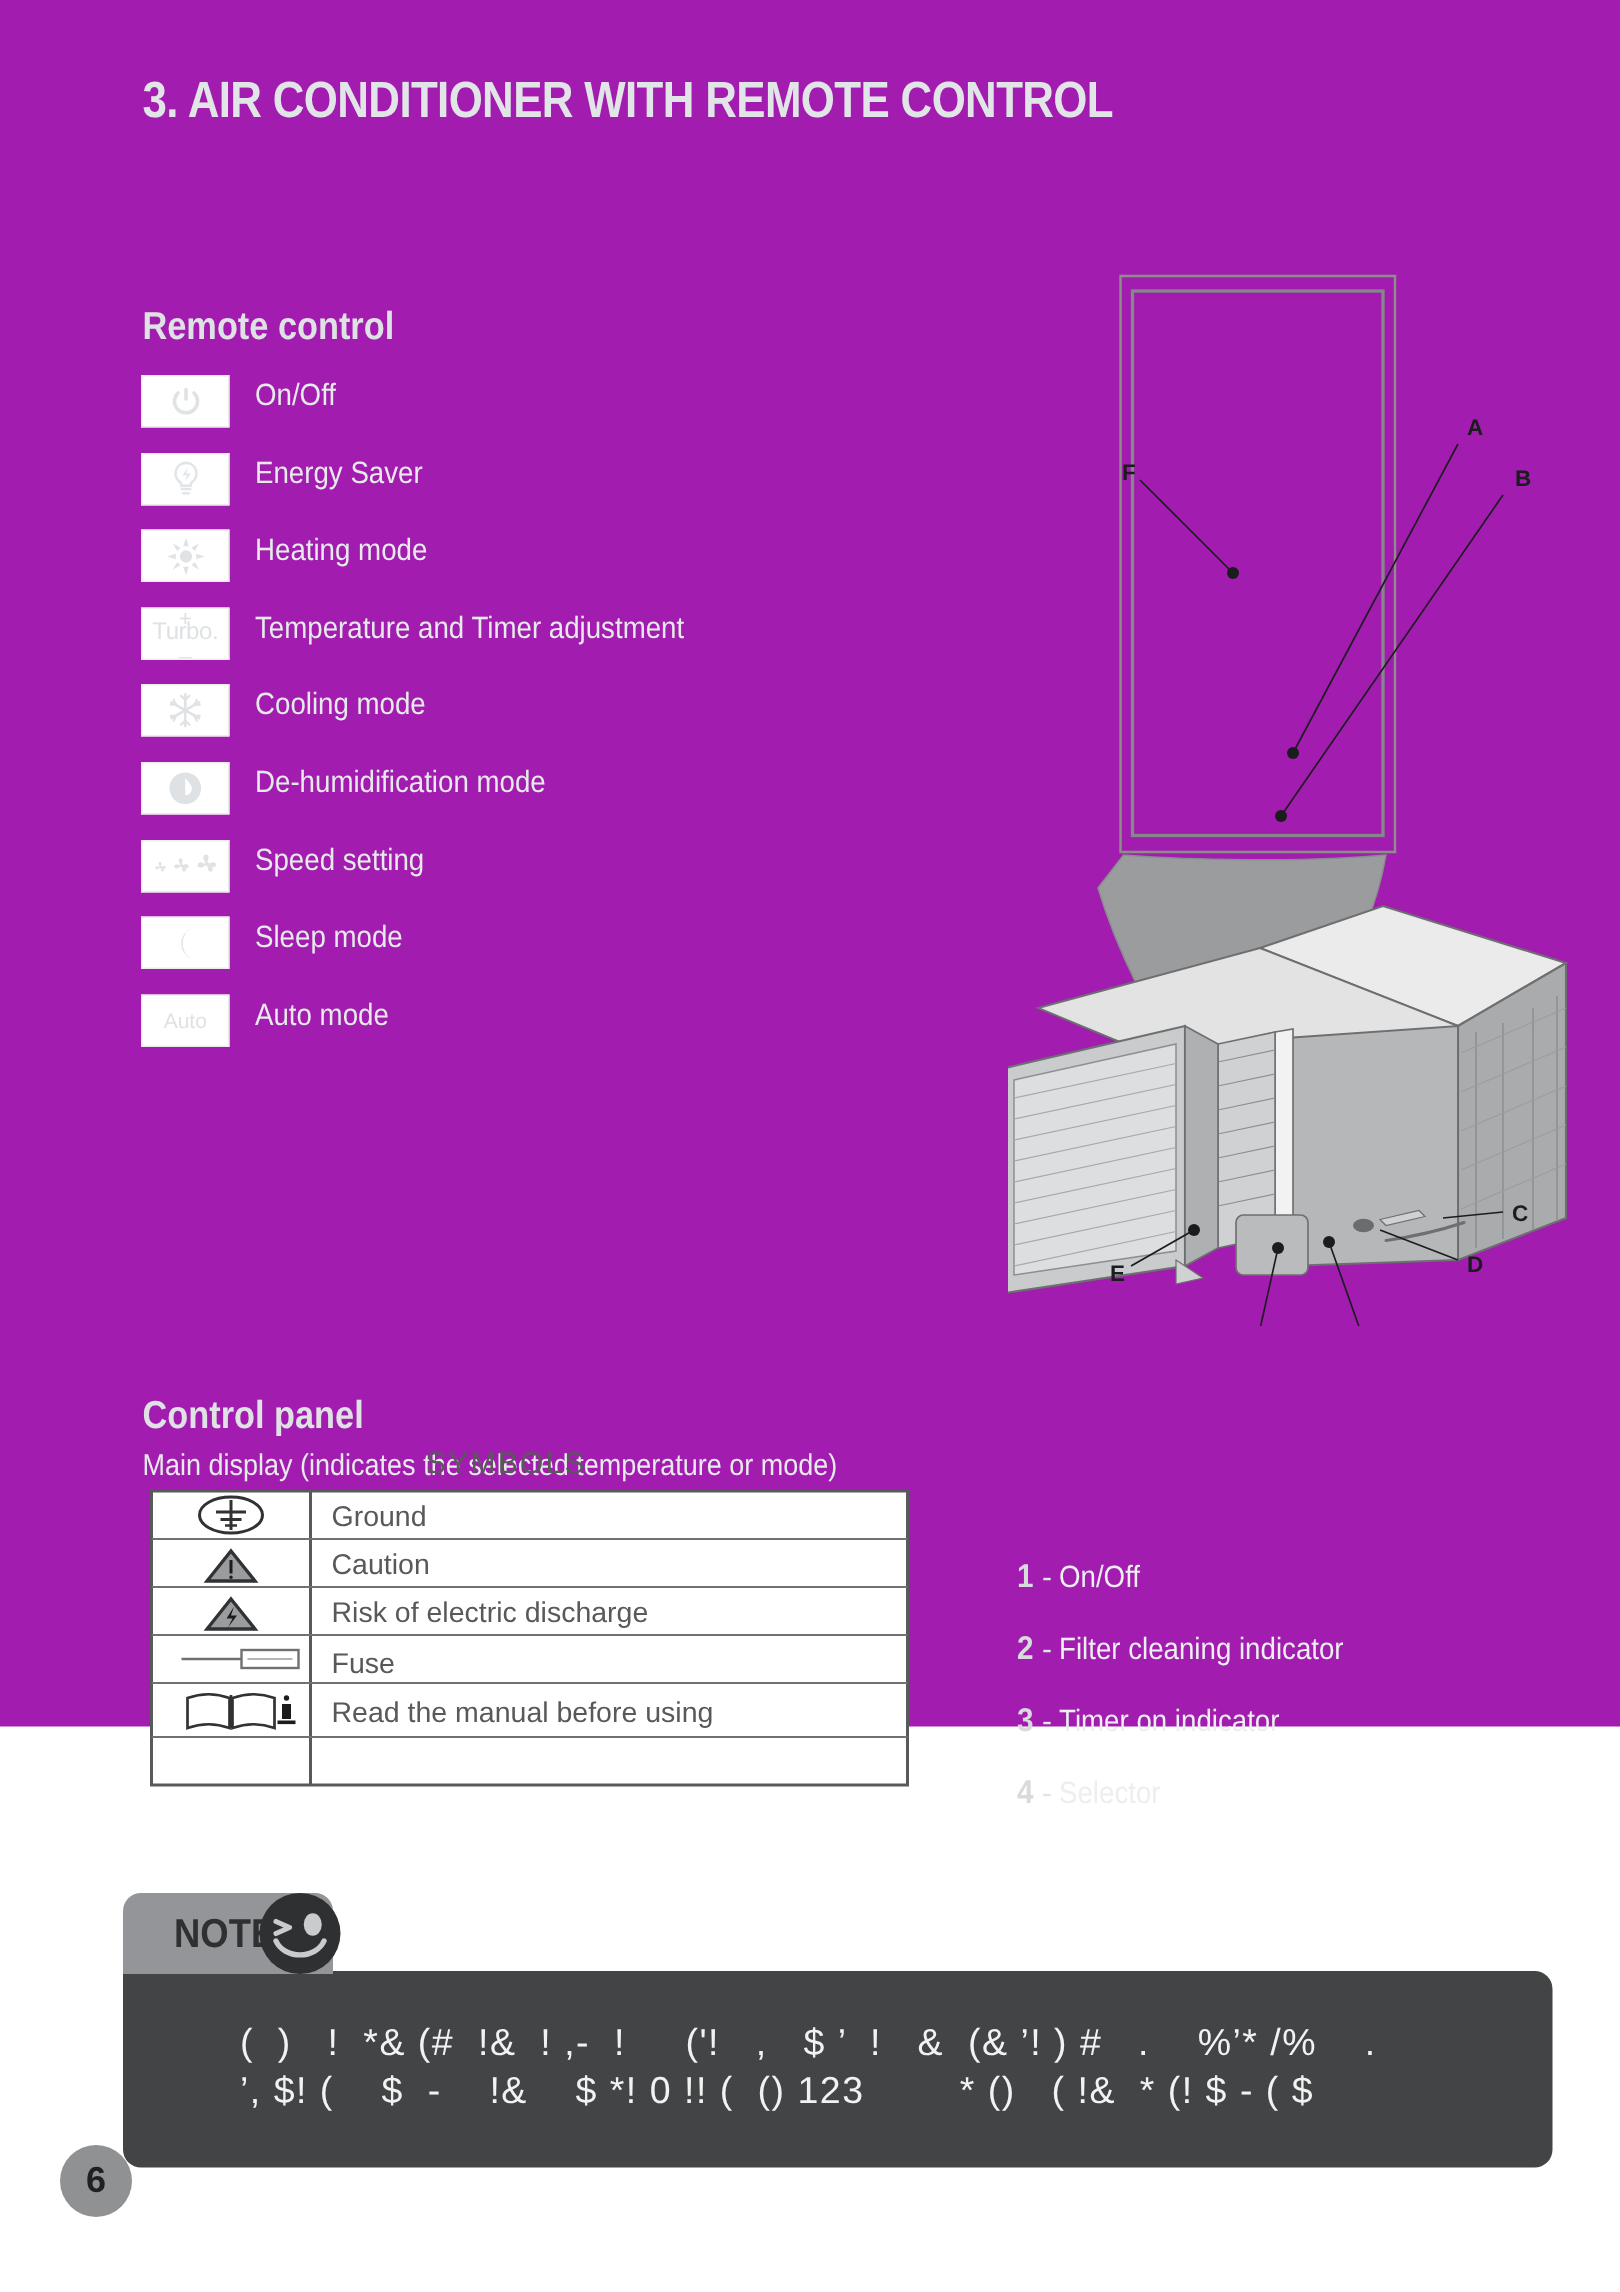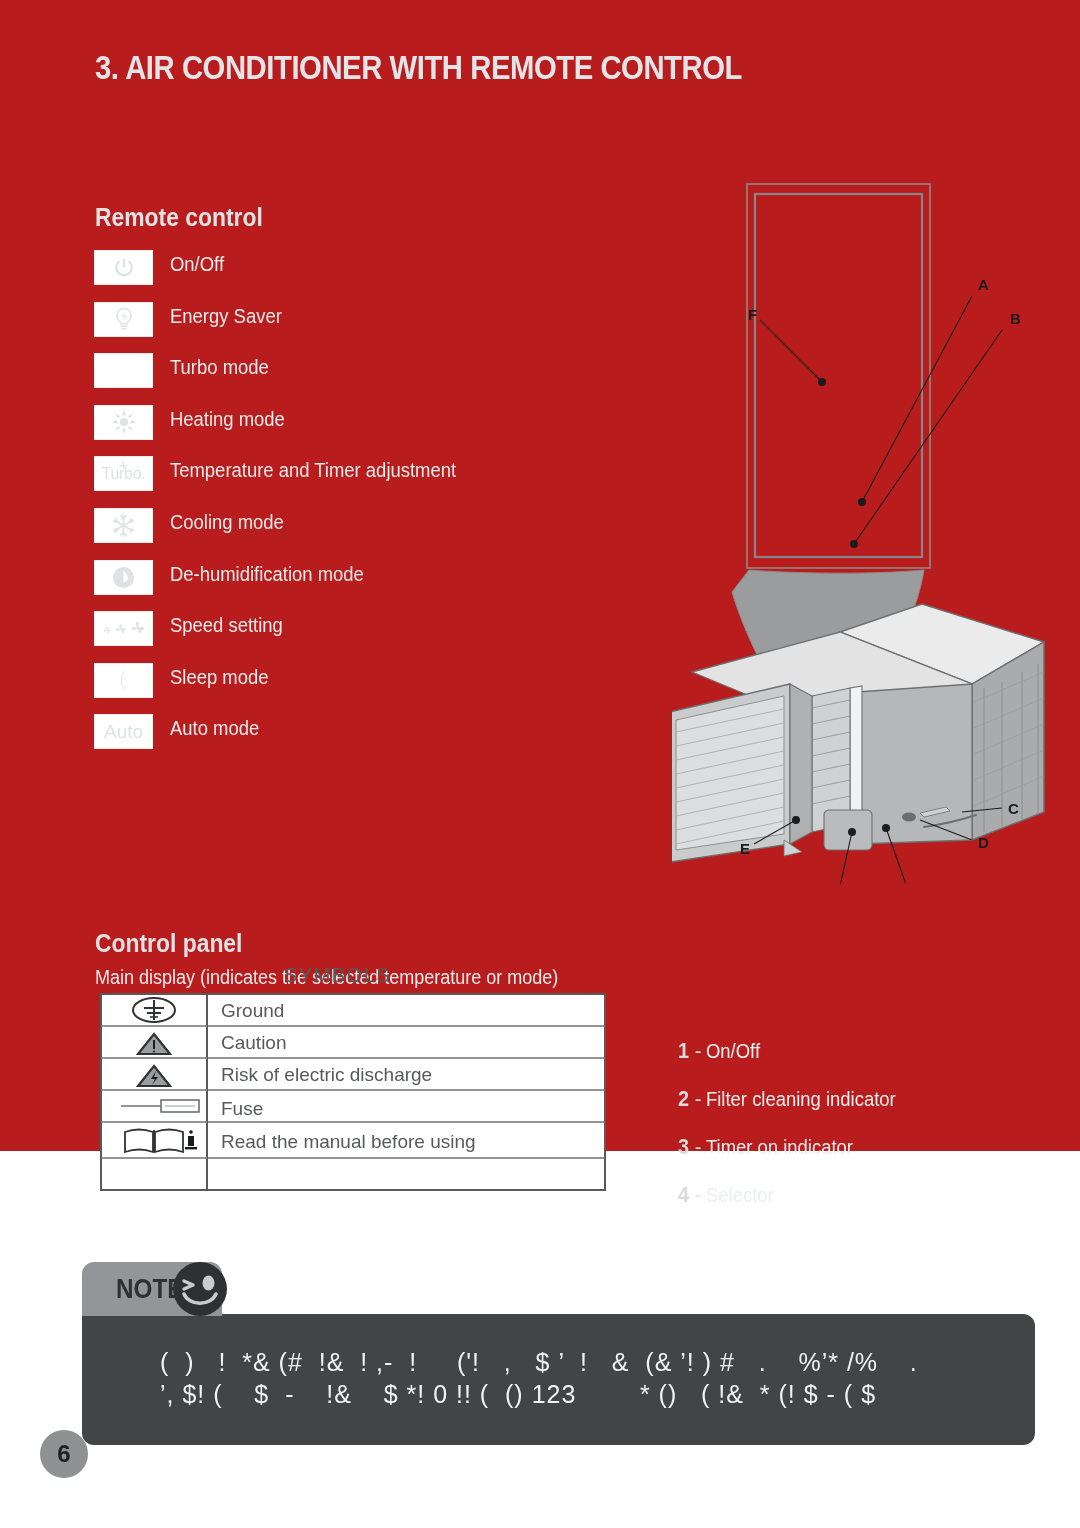--- a/index.html
+++ b/index.html
@@ -2,21 +2,21 @@
 <html><head>
 <meta charset="utf-8">
 <style>
   * { box-sizing: border-box; margin: 0; padding: 0; }
   html, body {
     width: 1080px; height: 1528px;
     background: #ffffff;
     font-family: "Liberation Sans", sans-serif;
     overflow: hidden;
   }
-  .page { position: relative; width: 1080px; height: 1151px; background:#b91c1c; }
+  .page { position: relative; width: 1080px; height: 1151px; background:#a21caf; }
 
   
   .page-title {
     position:absolute; left:95px; top:48px;
     font-family:"Liberation Sans", sans-serif;
     font-size:34px; font-weight:bold; letter-spacing:-0.5px;
     color:#e2e5e7; white-space:nowrap;
     transform: scaleX(0.86); transform-origin: left center;
   }
 
@@ -44,21 +44,21 @@
     overflow:hidden;
   }
   .legend-label {
     position:absolute; left:76px; top:4px;
     font-size:20.5px; color:#e7eaeb; white-space:nowrap;
     transform: scaleX(0.9); transform-origin:left center;
   }
   .ico { display:block; }
   .ico svg { display:block; }
   .auto-text {
-    font-size:19px; color:#dfe2e4; letter-spacing:0px;
+    font-size:14px; color:#dfe2e4; letter-spacing:0px;
     font-family:"Liberation Sans", sans-serif;
   }
   .temp-stack {
     display:flex; flex-direction:column; align-items:center;
     justify-content:center; line-height:0.62;
     color:#dfe2e4;
   }
   .temp-stack .pm { font-size:15px; }
   .temp-stack .tw { font-size:16px; letter-spacing:-0.3px; }
 
@@ -149,26 +149,20 @@
             <path d="M11 1.6a7 7 0 0 0-4.2 12.6c.6.5 1 1.2 1 2v.6h6.4v-.6c0-.8.4-1.5 1-2A7 7 0 0 0 11 1.6z" fill="none" stroke="#e3e6e8" stroke-width="1.8"></path>
             <rect x="7.4" y="18.2" width="7.2" height="1.7" rx="0.8" fill="#e3e6e8"></rect>
             <rect x="8.3" y="21" width="5.4" height="1.7" rx="0.8" fill="#e3e6e8"></rect>
             <path d="M12.3 4.6 8.6 9.8h3L10.2 14l4-5.4h-3z" fill="#e3e6e8"></path>
           </svg>
         </span>
       </div>
       <div class="legend-label">Energy Saver</div>
     </div>
 
-    <div class="legend-row">
-      <div class="legend-box">
-        <span class="ico"></span>
-      </div>
-      <div class="legend-label">Turbo mode</div>
-    </div>
 
     <div class="legend-row">
       <div class="legend-box">
         <span class="ico">
           <svg width="26" height="26" viewBox="0 0 26 26">
             <g fill="#e0e3e5">
               <circle cx="13" cy="13" r="4.1"></circle>
               <g>
                 <polygon points="13,0.5 14.9,6.2 11.1,6.2"></polygon>
                 <polygon points="13,25.5 11.1,19.8 14.9,19.8"></polygon>

